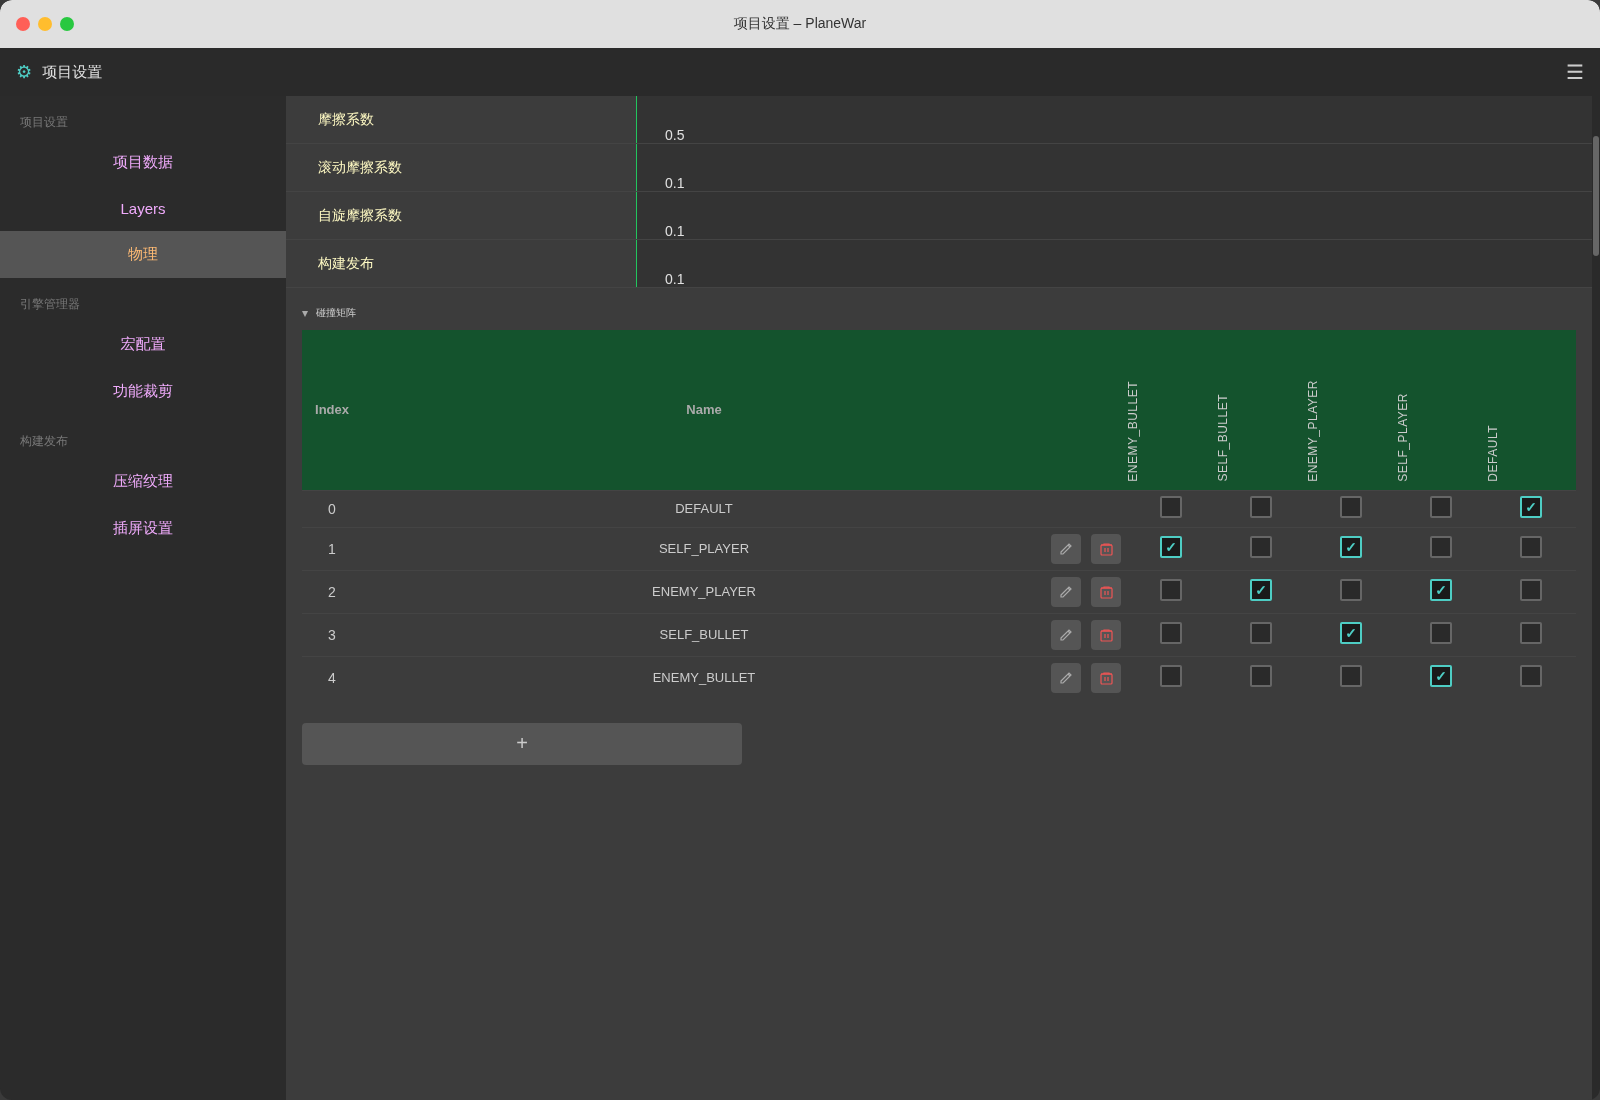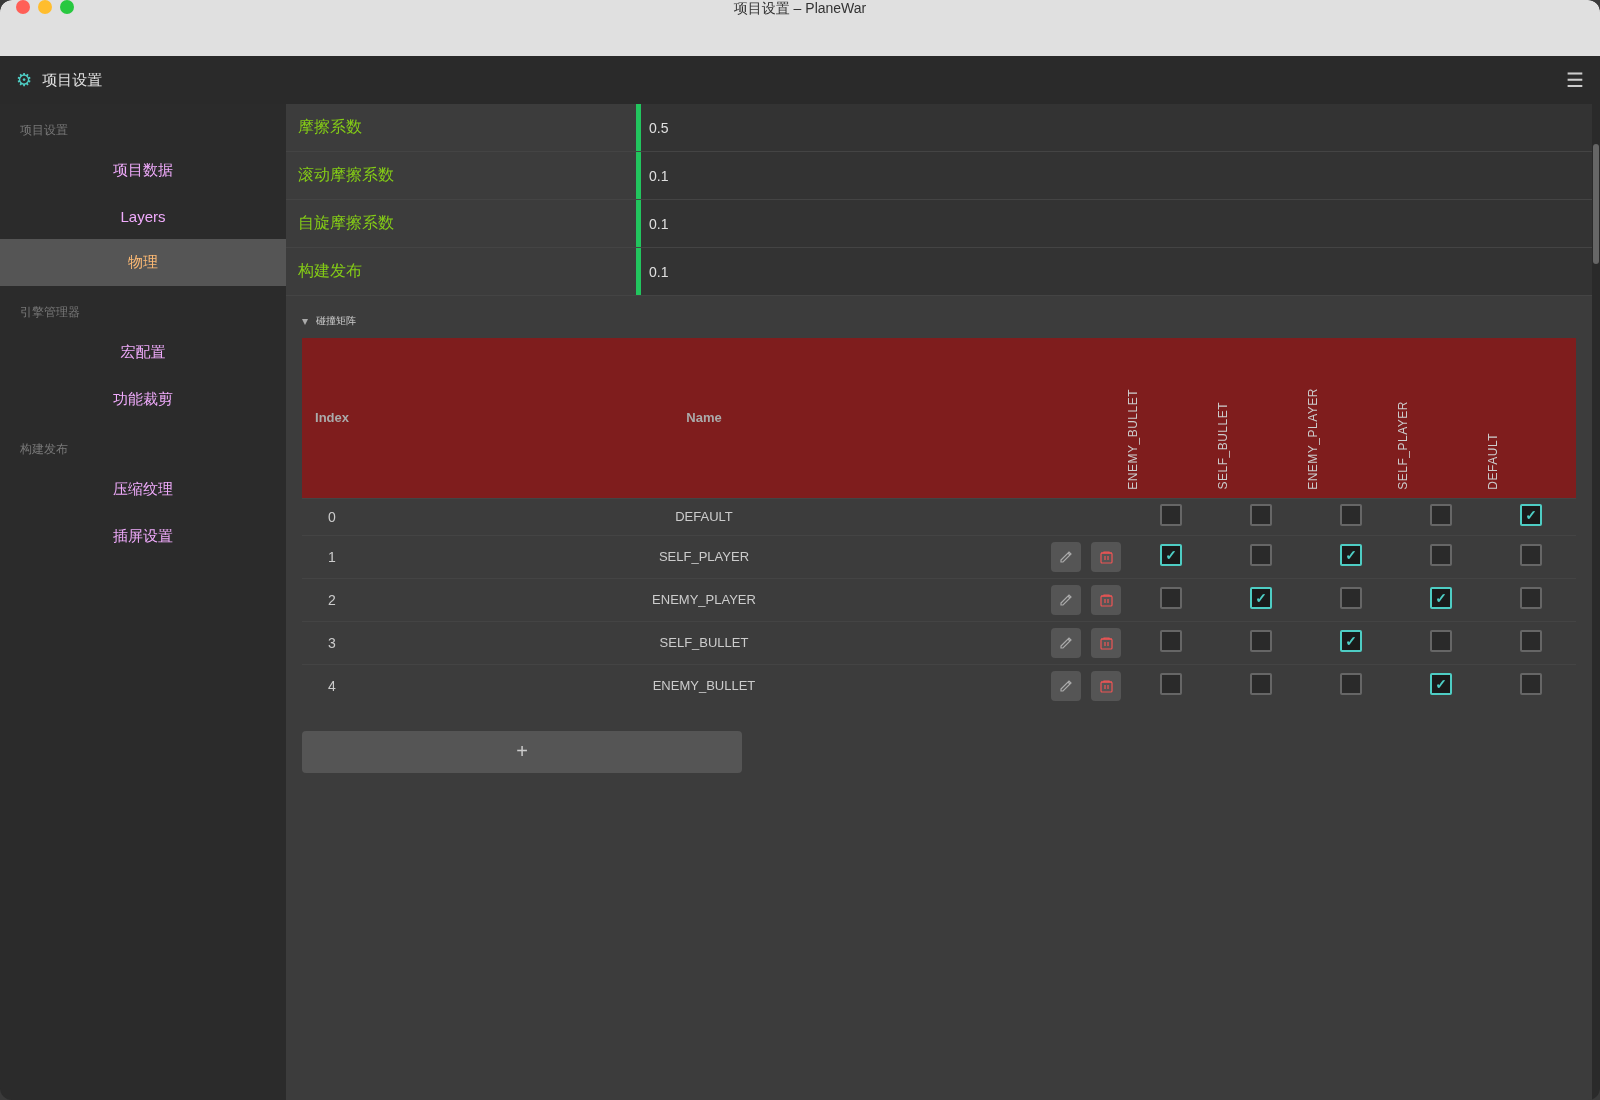--- a/index.html
+++ b/index.html
@@ -10,22 +10,23 @@
       height: 1100px;
       overflow: hidden;
       display: flex;
       flex-direction: column;
       border-radius: 12px;
     }
 
     
     .title-bar {
       background: #e0e0e0;
-      height: 56px;
-      display: flex;
+      height: 48px;
+      display: flex;
+      align-items: center;
       justify-content: center;
       position: relative;
       border-radius: 12px 12px 0 0;
       flex-shrink: 0;
     }
     .window-controls {
       position: absolute;
       left: 16px;
       display: flex;
       gap: 8px;
@@ -127,36 +128,36 @@
     }
 
     
     .property-row {
       display: flex;
       align-items: center;
       border-bottom: 1px solid #444;
       height: 48px;
     }
     .property-label {
-      color: #84cc16;
-      font-size: 16px;
+      color: #fef9c3;
+      font-size: 14px;
       width: 350px;
-      padding-left: 12px;
+      padding-left: 32px;
       flex-shrink: 0;
     }
     .property-value {
       color: #e0e0e0;
       font-size: 14px;
       background: #333;
       flex: 1;
       height: 100%;
       display: flex;
-      align-items: center;
-      padding-left: 8px;
-      border-left: 5px solid #22c55e;
+      align-items: flex-end;
+      padding-left: 28px;
+      border-left: 1px solid #22c55e;
     }
 
     
     .collision-section {
       margin: 8px 0;
     }
     .collision-header {
       display: flex;
       align-items: center;
       padding: 10px 16px;
@@ -254,21 +255,21 @@
       left: 50%;
       transform: translate(-50%, -50%);
       color: #4ecdc4;
       font-size: 14px;
       font-weight: bold;
     }
     .matrix-row {
       border-top: 1px solid #444;
     }
     .matrix-header-row th {
-      background: #7f1d1d;
+      background: #14532d;
     }
 
     
     .add-btn-container {
       padding: 8px 16px 16px;
     }
     .add-btn {
       width: 440px;
       height: 42px;
       background: #555;

